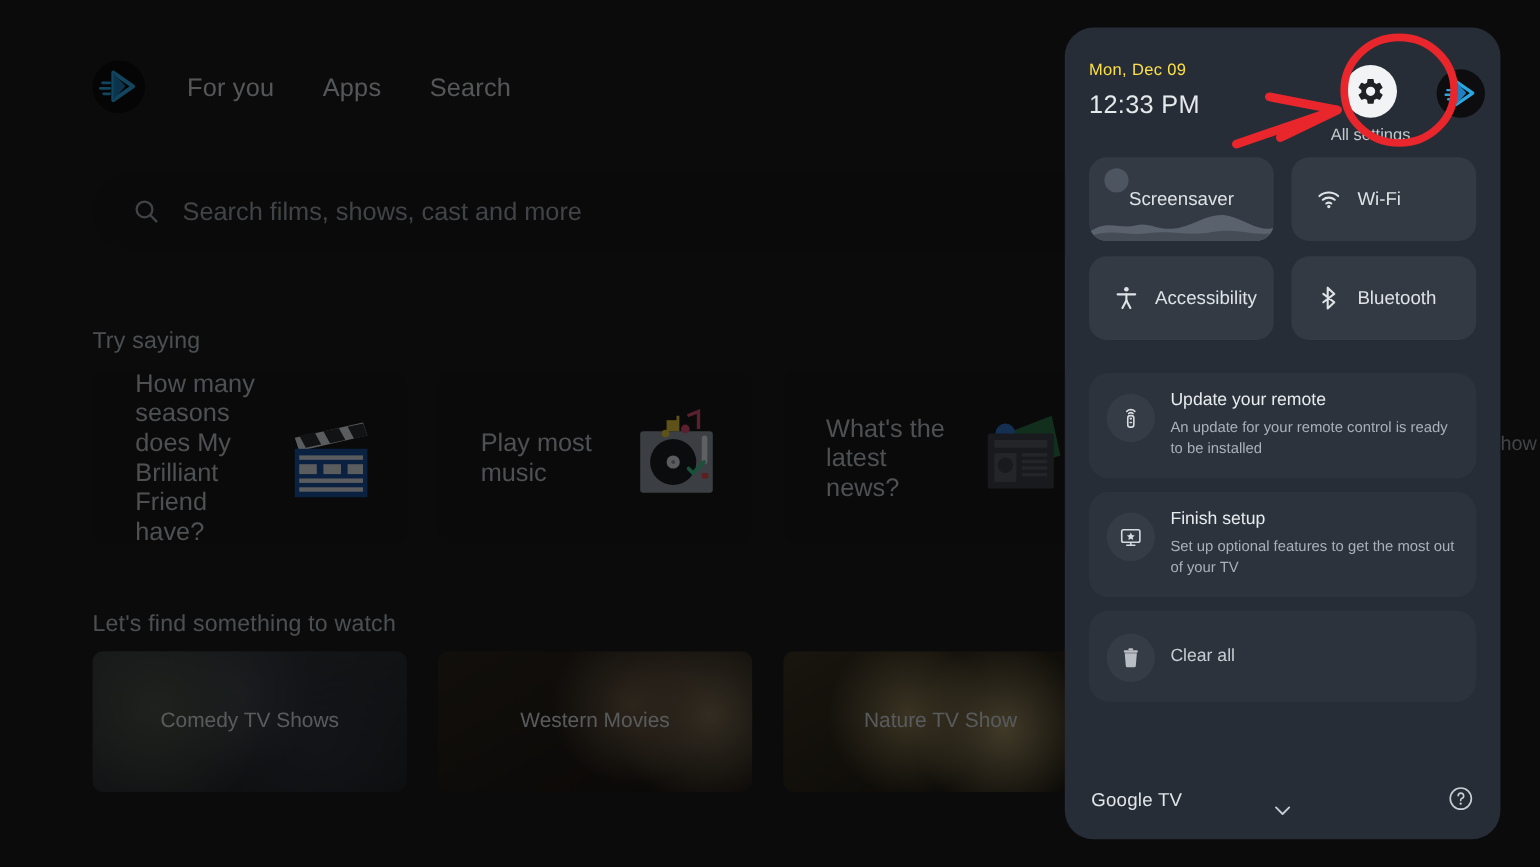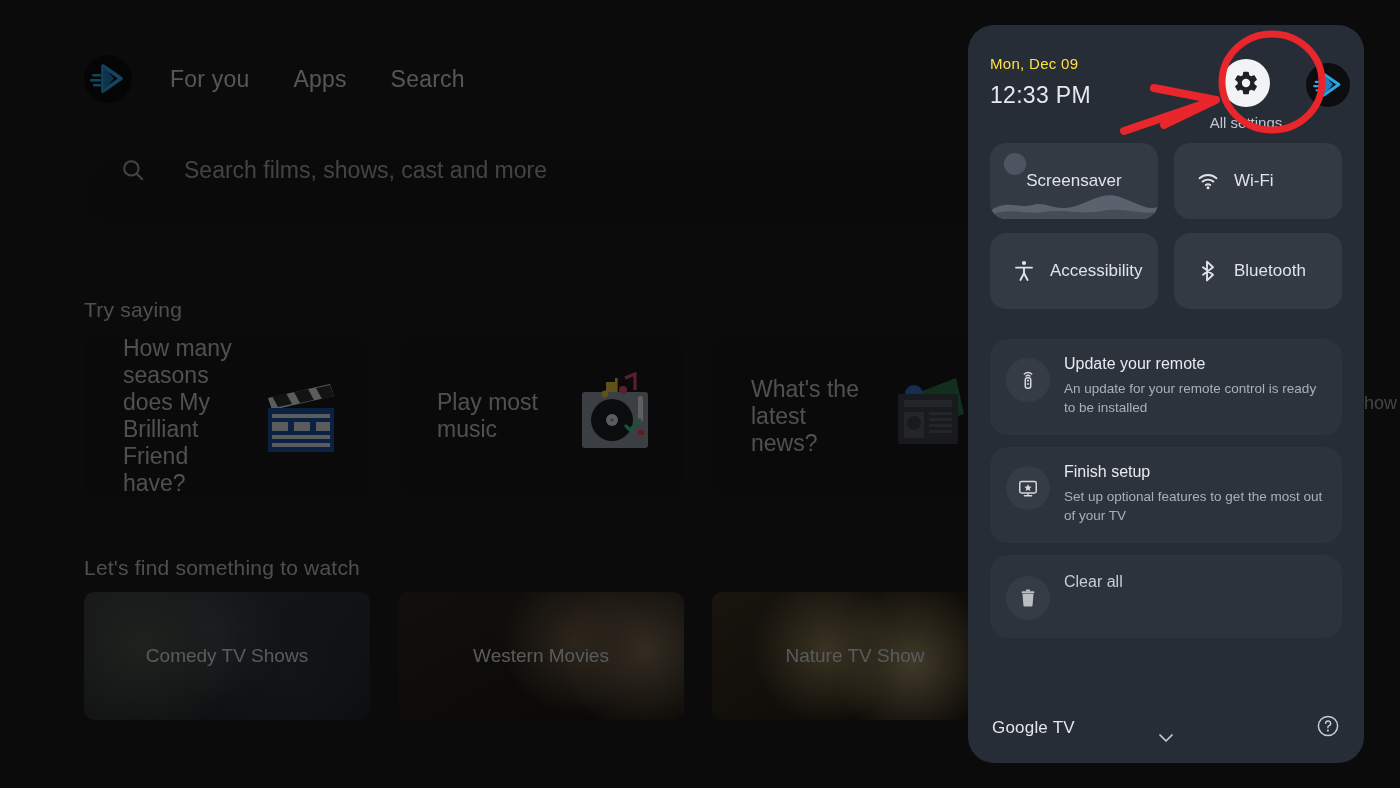--- a/index.html
+++ b/index.html
@@ -20,22 +20,22 @@
     background: #0d0d0f; position: relative; margin-right: 38px;
   }
   .logo-badge svg { position: absolute; left: 6px; top: 6px; }
   .navtab {
     font-size: 23px; color: #c9ccd1; letter-spacing: .2px;
     margin-right: 44px; white-space: nowrap;
   }
 
   .searchbar {
     position: absolute; left: 84px; top: 157px; width: 1060px; height: 70px;
-    background: #18191b; border-radius: 35px; display: flex; align-items: flex-start;
-    padding-left: 36px; gap: 38px;
+    background: #18191b; border-radius: 35px; display: flex; align-items: center;
+    padding-left: 36px; gap: 20px;
   }
   .searchbar .ph { font-size: 23px; color: #9aa0a6; }
 
   .section-title {
     position: absolute; font-size: 21px; color: #b6bbc1; letter-spacing: .2px;
   }
   .ts-title { left: 84px; top: 298px; }
   .lf-title { left: 84px; top: 556px; }
 
   .try-row { position: absolute; left: 84px; top: 336px; display: flex; gap: 28px; }
@@ -111,21 +111,21 @@
   .notif {
     background: #2c333d; border-radius: 18px; padding: 16px 18px 18px 16px;
     display: flex; gap: 14px; align-items: flex-start;
   }
   .notif-ico {
     width: 44px; height: 44px; border-radius: 50%; background: #353c46;
     flex: none; display: flex; align-items: center; justify-content: center; margin-top: 3px;
   }
   .notif-title { font-size: 16px; color: #e8ebee; margin-bottom: 6px; }
   .notif-sub { font-size: 13.5px; line-height: 19px; color: #a9b0b8; }
-  .notif.clear { align-items: flex-start; padding: 18px 18px 18px 16px; }
+  .notif.clear { align-items: center; padding: 18px 18px 18px 16px; }
   .clear-label { font-size: 16px; color: #c8cdd3; }
 
   .panel-foot {
     position: absolute; left: 0; bottom: 0; width: 100%; height: 70px;
     display: flex; align-items: center; padding: 0 24px;
   }
   .brand { font-size: 17px; color: #e3e6e9; letter-spacing: .2px; }
   .help { margin-left: auto; }
   .chevron { position: absolute; left: 0; right: 0; bottom: 14px; text-align: center; }
 

